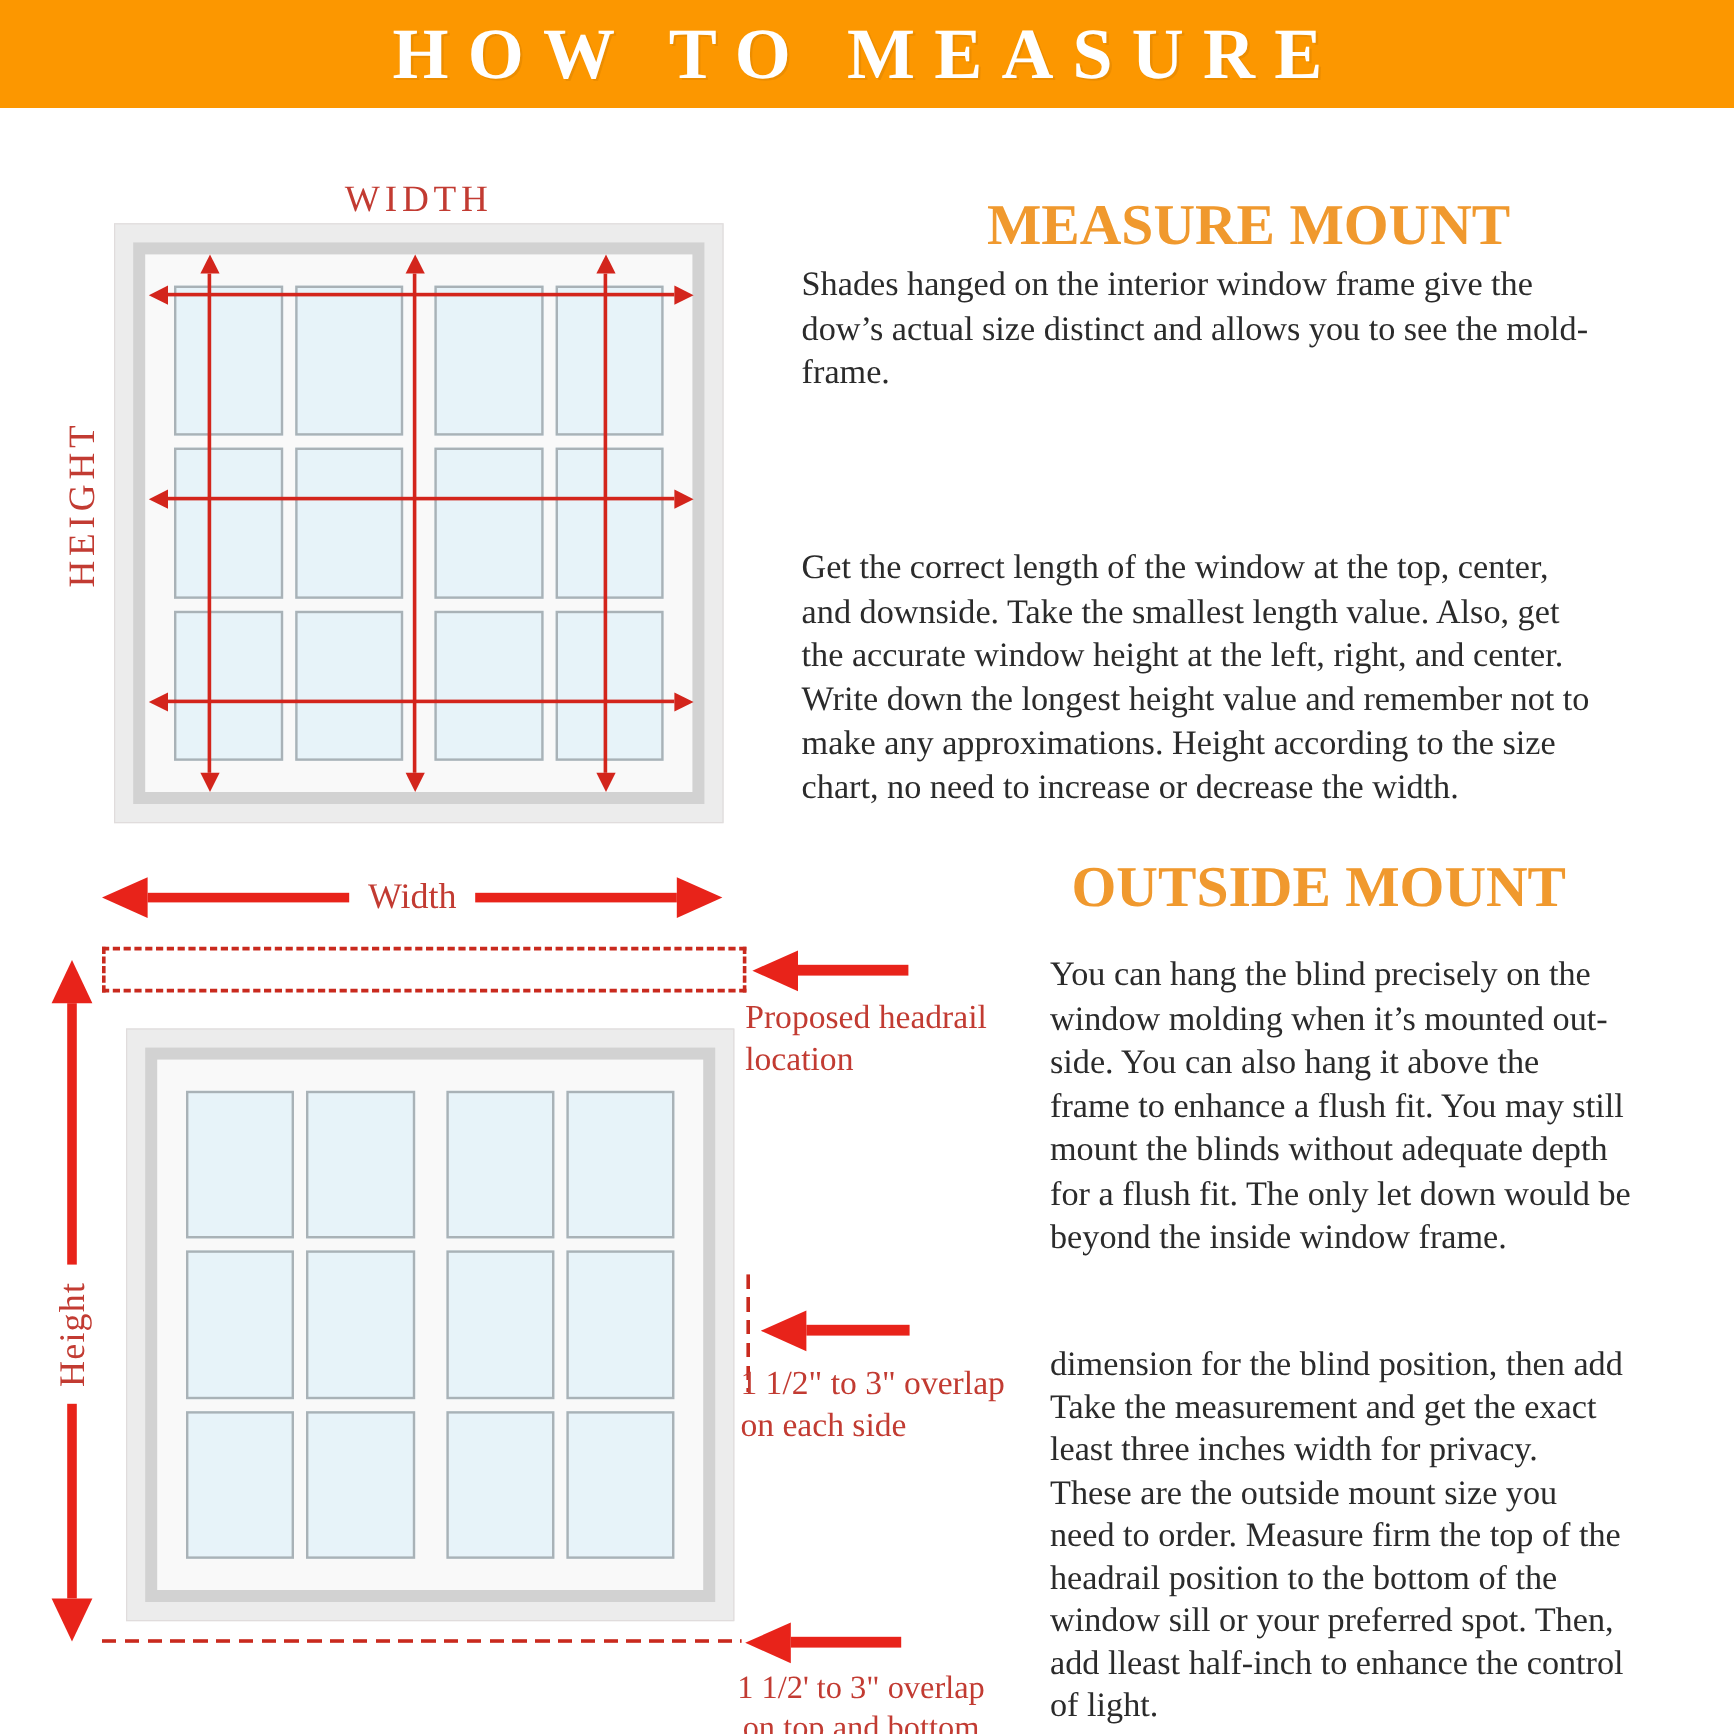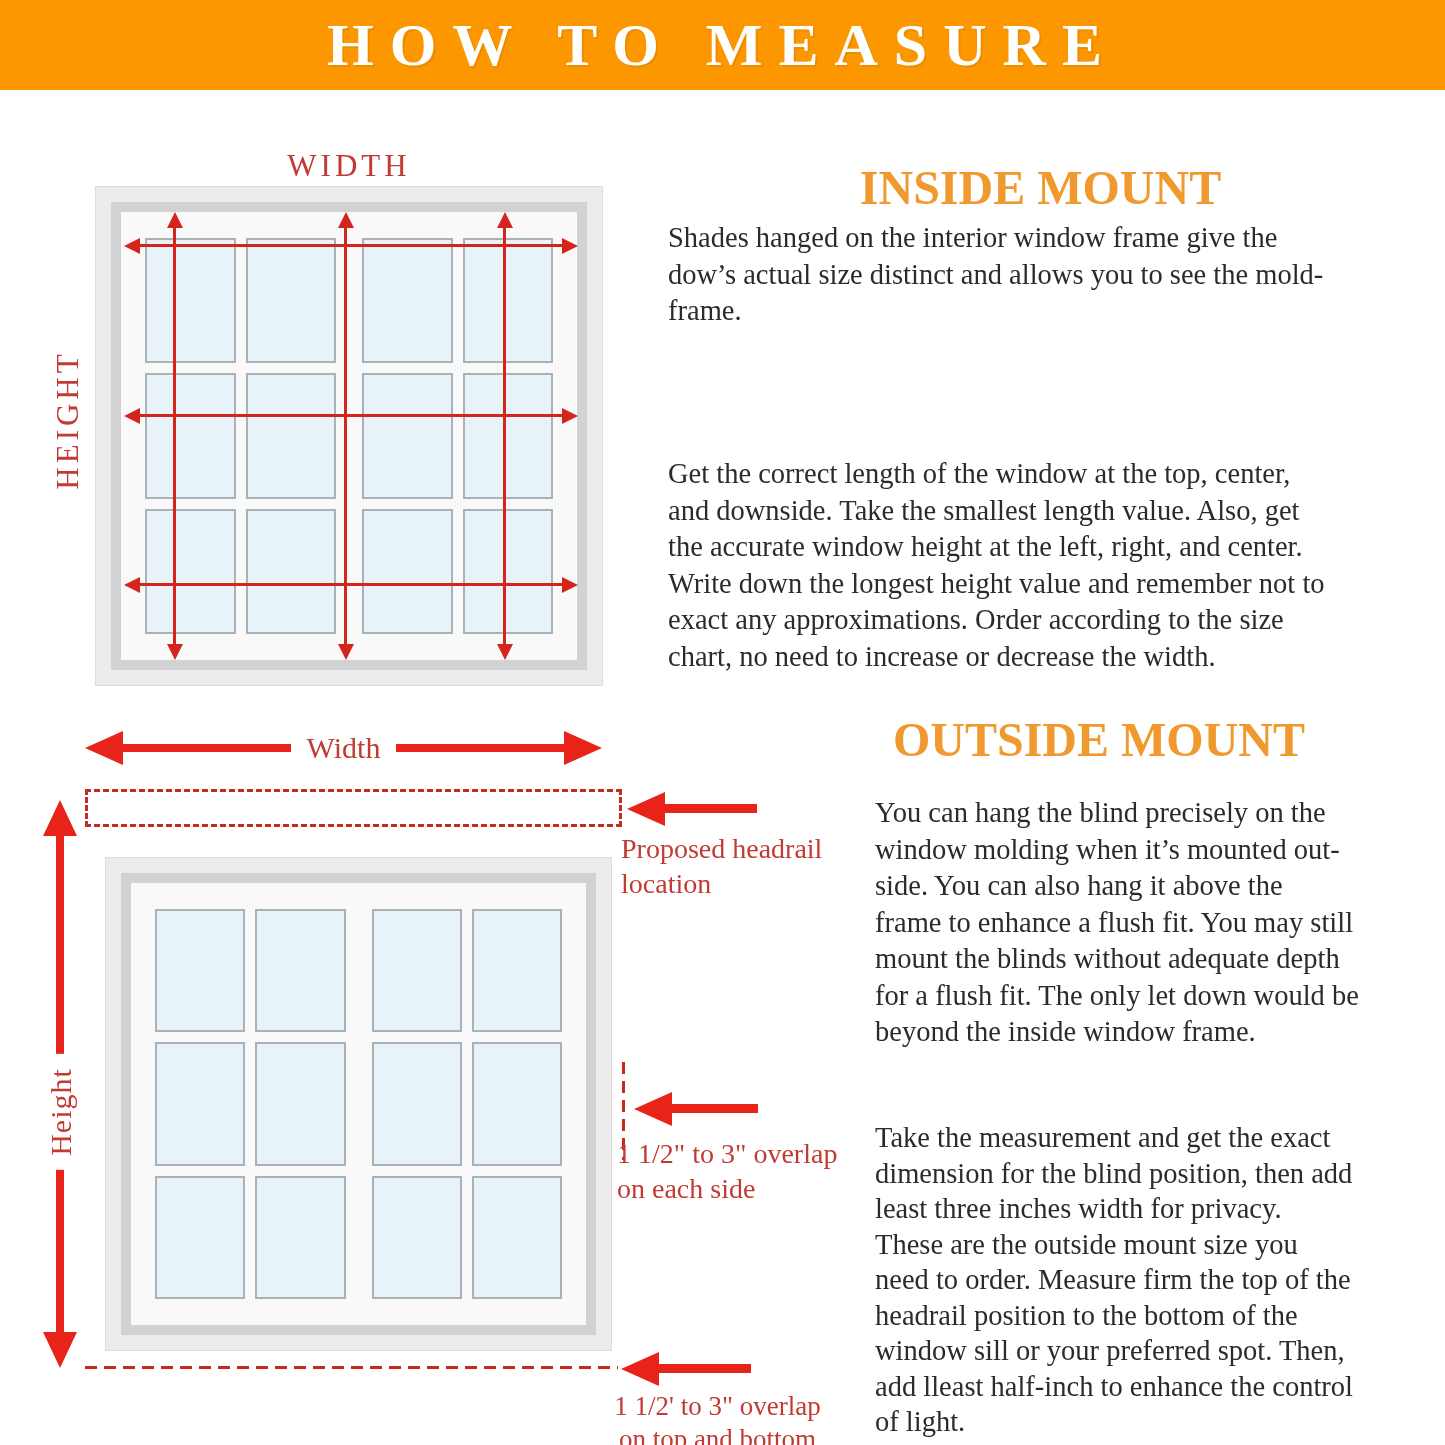--- a/index.html
+++ b/index.html
@@ -136,32 +136,32 @@
     </div>
   </div>
 
   <div class="v-dbl" style="left:173px; top:228px; height:416px;"></div>
   <div class="v-dbl" style="left:344px; top:228px; height:416px;"></div>
   <div class="v-dbl" style="left:503px; top:228px; height:416px;"></div>
   <div class="h-dbl" style="left:140px; top:244px; width:422px;"></div>
   <div class="h-dbl" style="left:140px; top:414px; width:422px;"></div>
   <div class="h-dbl" style="left:140px; top:583px; width:422px;"></div>
 
-  <h2 class="mount-heading" style="left:668px; top:160px; width:745px; margin:0;">INSIDE MOUNT</h2>
+  <h2 class="mount-heading" style="left:668px; top:160px; width:745px; margin:0;">MEASURE MOUNT</h2>
   <div class="para" style="left:668px; top:220px;">
       <div>Shades hanged on the interior window frame give the</div>
       <div>dow’s actual size distinct and allows you to see the mold-</div>
       <div>frame.</div>
     </div>
   <div class="para" style="left:668px; top:456px;">
       <div>Get the correct length of the window at the top, center,</div>
       <div>and downside. Take the smallest length value. Also, get</div>
       <div>the accurate window height at the left, right, and center.</div>
       <div>Write down the longest height value and remember not to</div>
-      <div>exact any approximations. Order according to the size</div>
+      <div>make any approximations. Height according to the size</div>
       <div>chart, no need to increase or decrease the width.</div>
     </div>
 
   <div class="wrow" style="left:85px; top:731px; width:517px;">
     <div class="seg head-left"></div>
     <div class="wlabel">Width</div>
     <div class="seg head-right"></div>
   </div>
 
   <div class="dash-rect" style="left:85px; top:789px; width:537px; height:38px;"></div>
@@ -216,22 +216,22 @@
   <div class="para" style="left:875px; top:795px;">
       <div>You can hang the blind precisely on the</div>
       <div>window molding when it’s mounted out-</div>
       <div>side. You can also hang it above the</div>
       <div>frame to enhance a flush fit. You may still</div>
       <div>mount the blinds without adequate depth</div>
       <div>for a flush fit. The only let down would be</div>
       <div>beyond the inside window frame.</div>
     </div>
   <div class="para" style="left:875px; top:1120px; line-height:35.5px;">
+      <div>dimension for the blind position, then add</div>
       <div>Take the measurement and get the exact</div>
-      <div>dimension for the blind position, then add</div>
       <div>least three inches width for privacy.</div>
       <div>These are the outside mount size you</div>
       <div>need to order. Measure firm the top of the</div>
       <div>headrail position to the bottom of the</div>
       <div>window sill or your preferred spot. Then,</div>
       <div>add lleast half-inch to enhance the control</div>
       <div>of light.</div>
     </div>
 
 </div>

